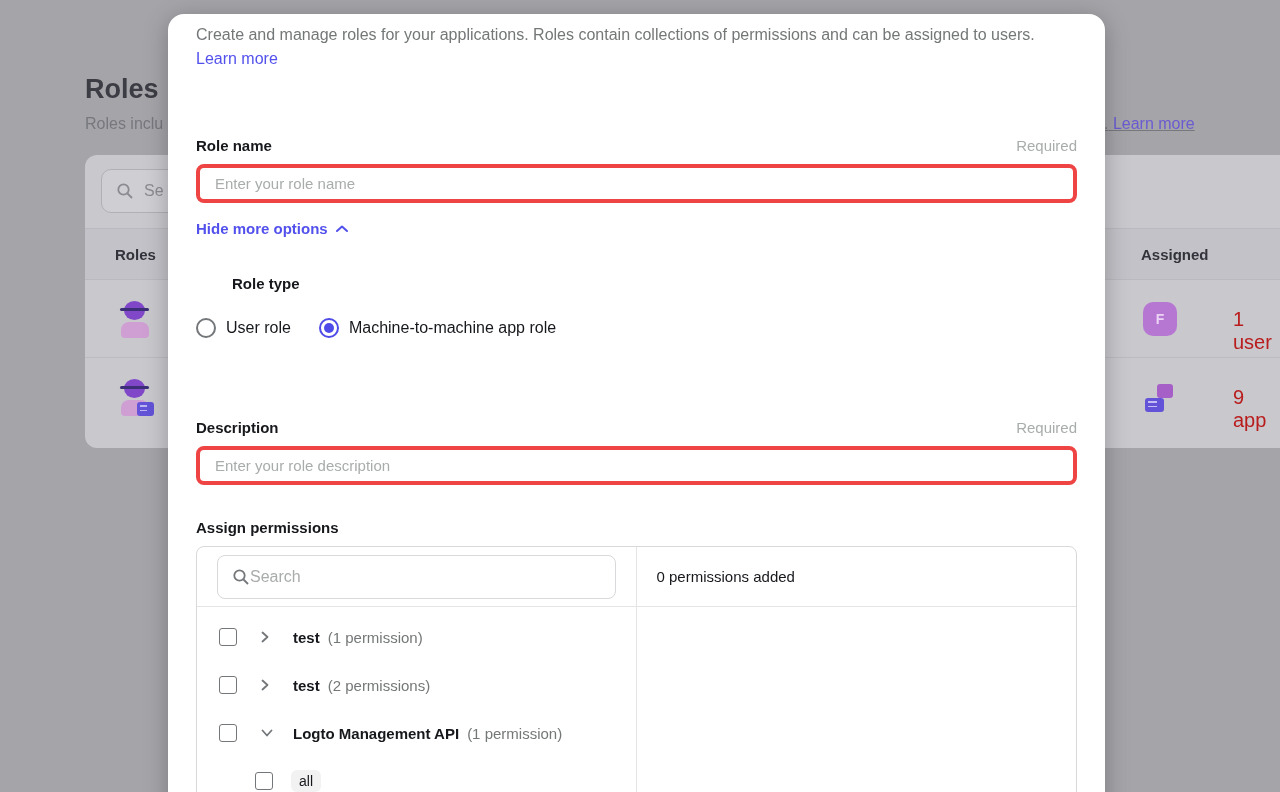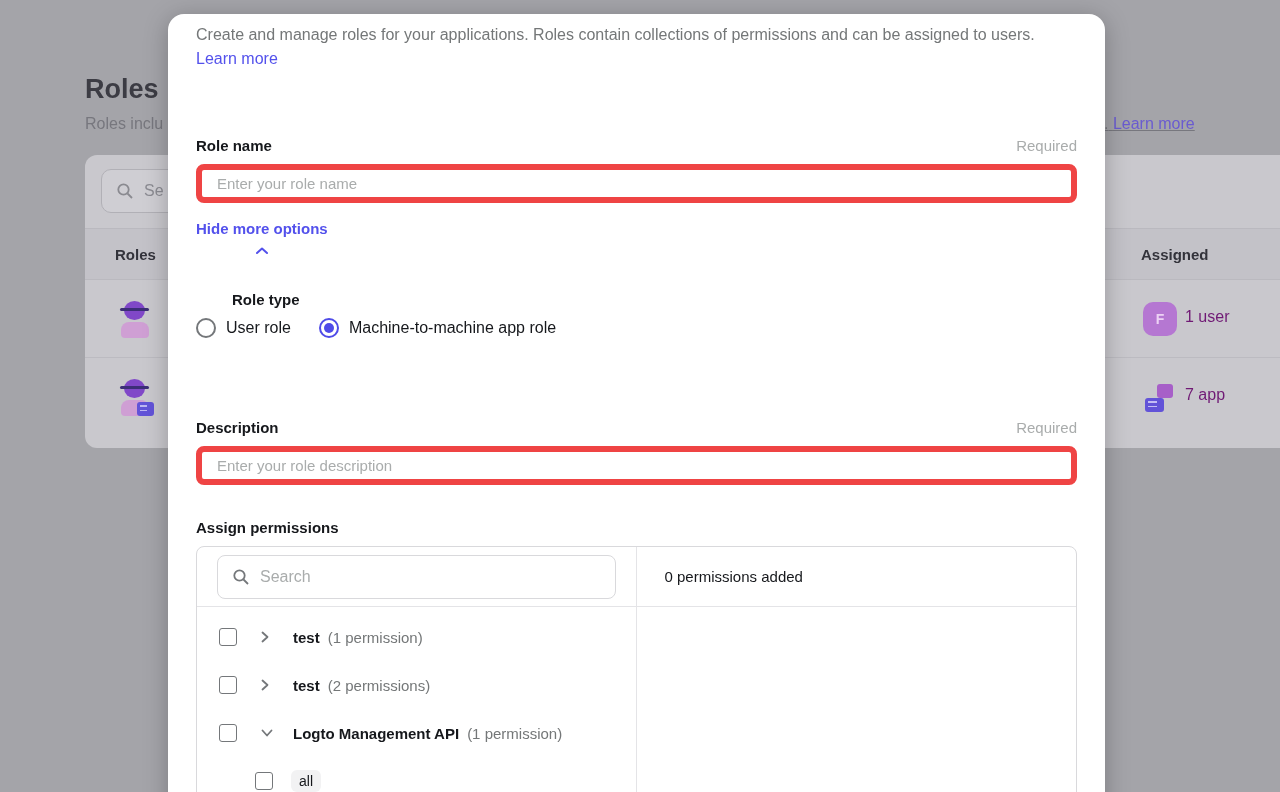--- a/index.html
+++ b/index.html
@@ -28,21 +28,21 @@
   .bg-thead {
     position:absolute; left:0; top:73px; width:100%; height:52px;
     background:#c3c2c8; border-top:1px solid #bab9bf; border-bottom:1px solid #bab9bf;
     font-size:15px; font-weight:600; color:#33333b;
   }
   .bg-thead .col-roles { position:absolute; left:30px; top:0; line-height:52px; }
   .bg-thead .col-assigned { position:absolute; left:1056px; top:0; line-height:52px; }
   .bg-row { position:absolute; left:0; width:100%; height:78px; border-bottom:1px solid #bcbbc1; }
   .bg-row.r1 { top:125px; }
   .bg-row.r2 { top:203px; border-bottom:none; }
-  .bg-cell-text { position:absolute; left:1100px; top:28px; font-size:16px; color:#701a75; }
+  .bg-cell-text { position:absolute; left:1148px; top:28px; font-size:20px; color:#b91c1c; }
   .bg-avatar {
     position:absolute; left:1058px; top:22px; width:34px; height:34px; border-radius:10px;
     background:#b577d2; color:#ecd2f4; font-size:14px; font-weight:600;
     display:flex; align-items:center; justify-content:center;
   }
   
   .role-icon { position:absolute; left:30px; top:19px; width:40px; height:40px; }
   .role-icon .head { position:absolute; left:9px; top:2px; width:21px; height:19px; border-radius:50%; background:#8048c8; }
   .role-icon .band { position:absolute; left:5px; top:9px; width:29px; height:3px; background:#3c2e77; border-radius:2px; }
   .role-icon .torso { position:absolute; left:6px; top:23px; width:28px; height:16px; border-radius:8px 8px 4px 4px; background:#cf9fd4; }
@@ -69,56 +69,56 @@
     display:flex; align-items:center; justify-content:center;
   }
   .m-subtitle { margin-top:9px; width:845px; font-size:16px; line-height:24px; color:#747778; }
   .m-subtitle a { color:#5351ec; text-decoration:none; }
   .field-head { margin-top:29px; display:flex; justify-content:space-between; align-items:baseline; }
   .field-head.second { margin-top:44px; }
   .f-label { font-size:15px; font-weight:600; line-height:18px; color:#16181c; }
   .f-required { font-size:15px; color:#a9acac;margin-top:37px; }
   .text-input {
     margin-top:9px; width:100%; height:39px;
-    border:6px solid #ef4444; border-radius:8px;
+    border:4px solid #ef4444; border-radius:8px;
     padding:0 15px; font-size:15px; font-family:inherit; color:#16181c;
     outline:none; background:#fff;
   }
   .text-input::placeholder { color:#a9acac; }
   .options-toggle {
     margin-top:16px; display:inline-flex; align-items:center; gap:8px;
     background:none; border:none; padding:0; cursor:pointer;
-    font-family:inherit; font-size:15px; font-weight:600; color:#5351ec; line-height:20px;flex-direction:column;
+    font-family:inherit; font-size:15px; font-weight:600; color:#5351ec; line-height:20px;
   }
   .section-label { margin-top:36px; font-size:15px; font-weight:600; line-height:18px; color:#16181c;margin-left:36px; }
-  .radio-row { margin-top:9px; display:flex; align-items:center; gap:28px; height:20px; }
+  .radio-row { margin-top:25px; display:flex; align-items:center; gap:28px; height:20px; }
   .radio-item { display:flex; align-items:center; gap:10px; font-size:16px; color:#16181c; cursor:pointer; }
   .radio { position:relative; width:20px; height:20px; border-radius:50%; border:2px solid #74777a; background:#fff; flex:none; }
   .radio.selected { border-color:#4f4be8; }
   .radio.selected::after {
     content:""; position:absolute; left:50%; top:50%; width:10px; height:10px;
     transform:translate(-50%,-50%); border-radius:50%; background:#4f4be8;
   }
   .assign-label { margin-top:34px; font-size:15px; font-weight:600; line-height:18px; color:#16181c; }
   .perm-panel {
     margin-top:9px; height:420px;
     border:1px solid #d9d9dc; border-radius:8px;
     display:grid; grid-template-columns:1fr 1fr;
   }
   .perm-left { border-right:1px solid #e4e4e7; }
   .perm-search-wrap { height:60px; border-bottom:1px solid #e4e4e7; padding:8px 20px; }
   .perm-search {
     width:100%; height:44px; border:1px solid #d9d9dc; border-radius:8px;
-    display:flex; align-items:center; gap:10px; padding:0 14px;
+    display:flex; align-items:center; gap:0; padding:0 14px;
   }
   .perm-search input {
     border:none; outline:none; flex:1; font-size:16px; font-family:inherit; color:#16181c; background:transparent;
   }
   .perm-search input::placeholder { color:#a9acac; }
-  .perm-summary { height:60px; border-bottom:1px solid #e4e4e7; display:flex; align-items:center; padding-left:28px; font-size:15px; color:#16181c; }
+  .perm-summary { height:60px; border-bottom:1px solid #e4e4e7; display:flex; align-items:center; padding-left:20px; font-size:15px; color:#16181c; }
   .tree { padding-top:6px; }
   .tree-row { height:48px; display:flex; align-items:center; padding-left:22px; cursor:pointer; }
   .tree-row .checkbox { margin-right:24px; }
   .checkbox {
     width:18px; height:18px; border:1.5px solid #74777a; border-radius:3px; background:#fff; flex:none; cursor:pointer;
   }
   .tree-caret { width:12px; margin-right:20px; color:#74777a; display:flex; align-items:center; }
   .tree-name { font-size:15px; font-weight:700; color:#16181c; }
   .tree-count { margin-left:8px; font-size:15px; color:#747778; }
   .tree-child { height:48px; display:flex; align-items:center; padding-left:58px; }
@@ -164,21 +164,21 @@
           <i></i>
         </i>
       </span>
     <span class="app-icon">
         <i class="back"></i>
         <i class="front">
           <i></i>
           <i></i>
         </i>
       </span>
-    <span class="bg-cell-text">7 app</span>
+    <span class="bg-cell-text">9 app</span>
   </div>
 </div>
 
 <div class="modal">
   <div class="m-subtitle"><span>Create and manage roles for your applications. Roles contain collections of permissions and can be assigned to users.</span> <a href="#">Learn more</a></div>
 
   <div class="field-head">
     <span class="f-label">Role name</span>
     <span class="f-required">Required</span>
   </div>

